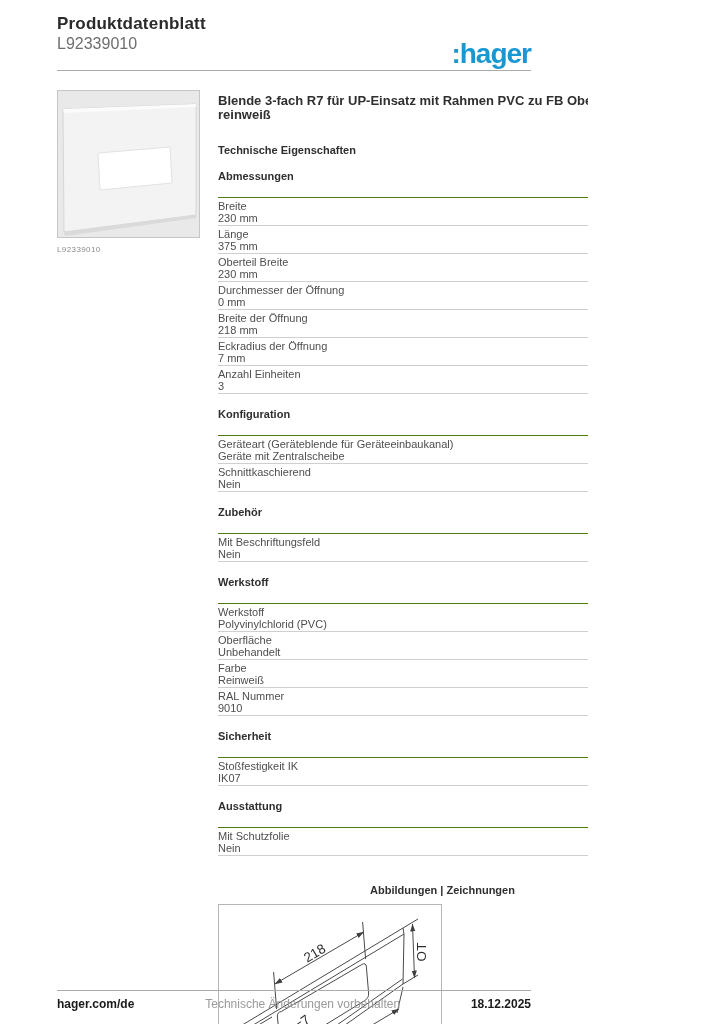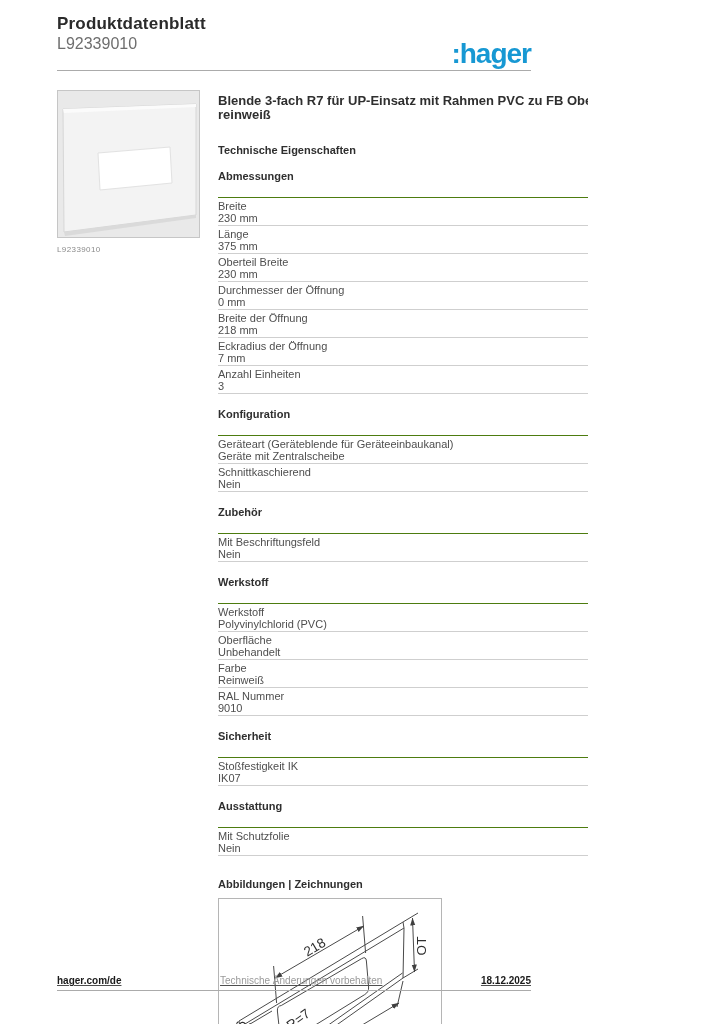--- a/index.html
+++ b/index.html
@@ -25,29 +25,29 @@
   .product-title { font-size:13px; font-weight:bold; color:#2f2f2f; line-height:14px; margin-top:4px; }
   .tech-heading { font-size:11px; font-weight:bold; color:#2f2f2f; margin-top:22px; }
 
   .section { margin-top:14px; }
   .sec-title { font-size:11px; font-weight:bold; color:#2f2f2f; padding-bottom:15px; border-bottom:1px solid #4d7c0f; }
   .row { display:flex; justify-content:space-between; align-items:baseline;
          font-size:11px; color:#4e4e4e; padding:2px 0 1px 0; border-bottom:1px solid #cfcfcf;flex-direction:column; }
   .rl { text-align:left; padding-right:10px; }
   .rv { text-align:right; white-space:nowrap; }
 
-  .drawings-heading { font-size:11px; font-weight:bold; color:#2f2f2f; margin-top:22px; }
+  .drawings-heading { font-size:11px; font-weight:bold; color:#2f2f2f; margin-top:28px;text-align:center; }
   .drawing-box { width:224px; height:222px; border:1px solid #b5b5b5; margin-top:8px; background:#fff; }
   .drawing-box svg { display:block; }
   .dim-text { font-size:13.5px; font-weight:500; fill:#2e2e2e; }
 
   
   .footer-rule { position:absolute; left:57px; right:57px; top:990px; height:1px; background:#ababab; }
-  .footer { position:absolute; left:57px; right:57px; top:975px; display:flex;
-            justify-content:space-between; font-size:10px;text-decoration:underline; }
+  .footer { position:absolute; left:57px; right:57px; top:997px; display:flex;
+            justify-content:space-between; font-size:12px; }
   .footer-left { font-weight:bold; color:#1a1a1a; }
   .footer-center { color:#9a9a9a; }
   .footer-right { font-weight:bold; color:#1a1a1a; }
 </style>
 </head>
 <body>
 
 <div class="page">
 
   <div class="header">

